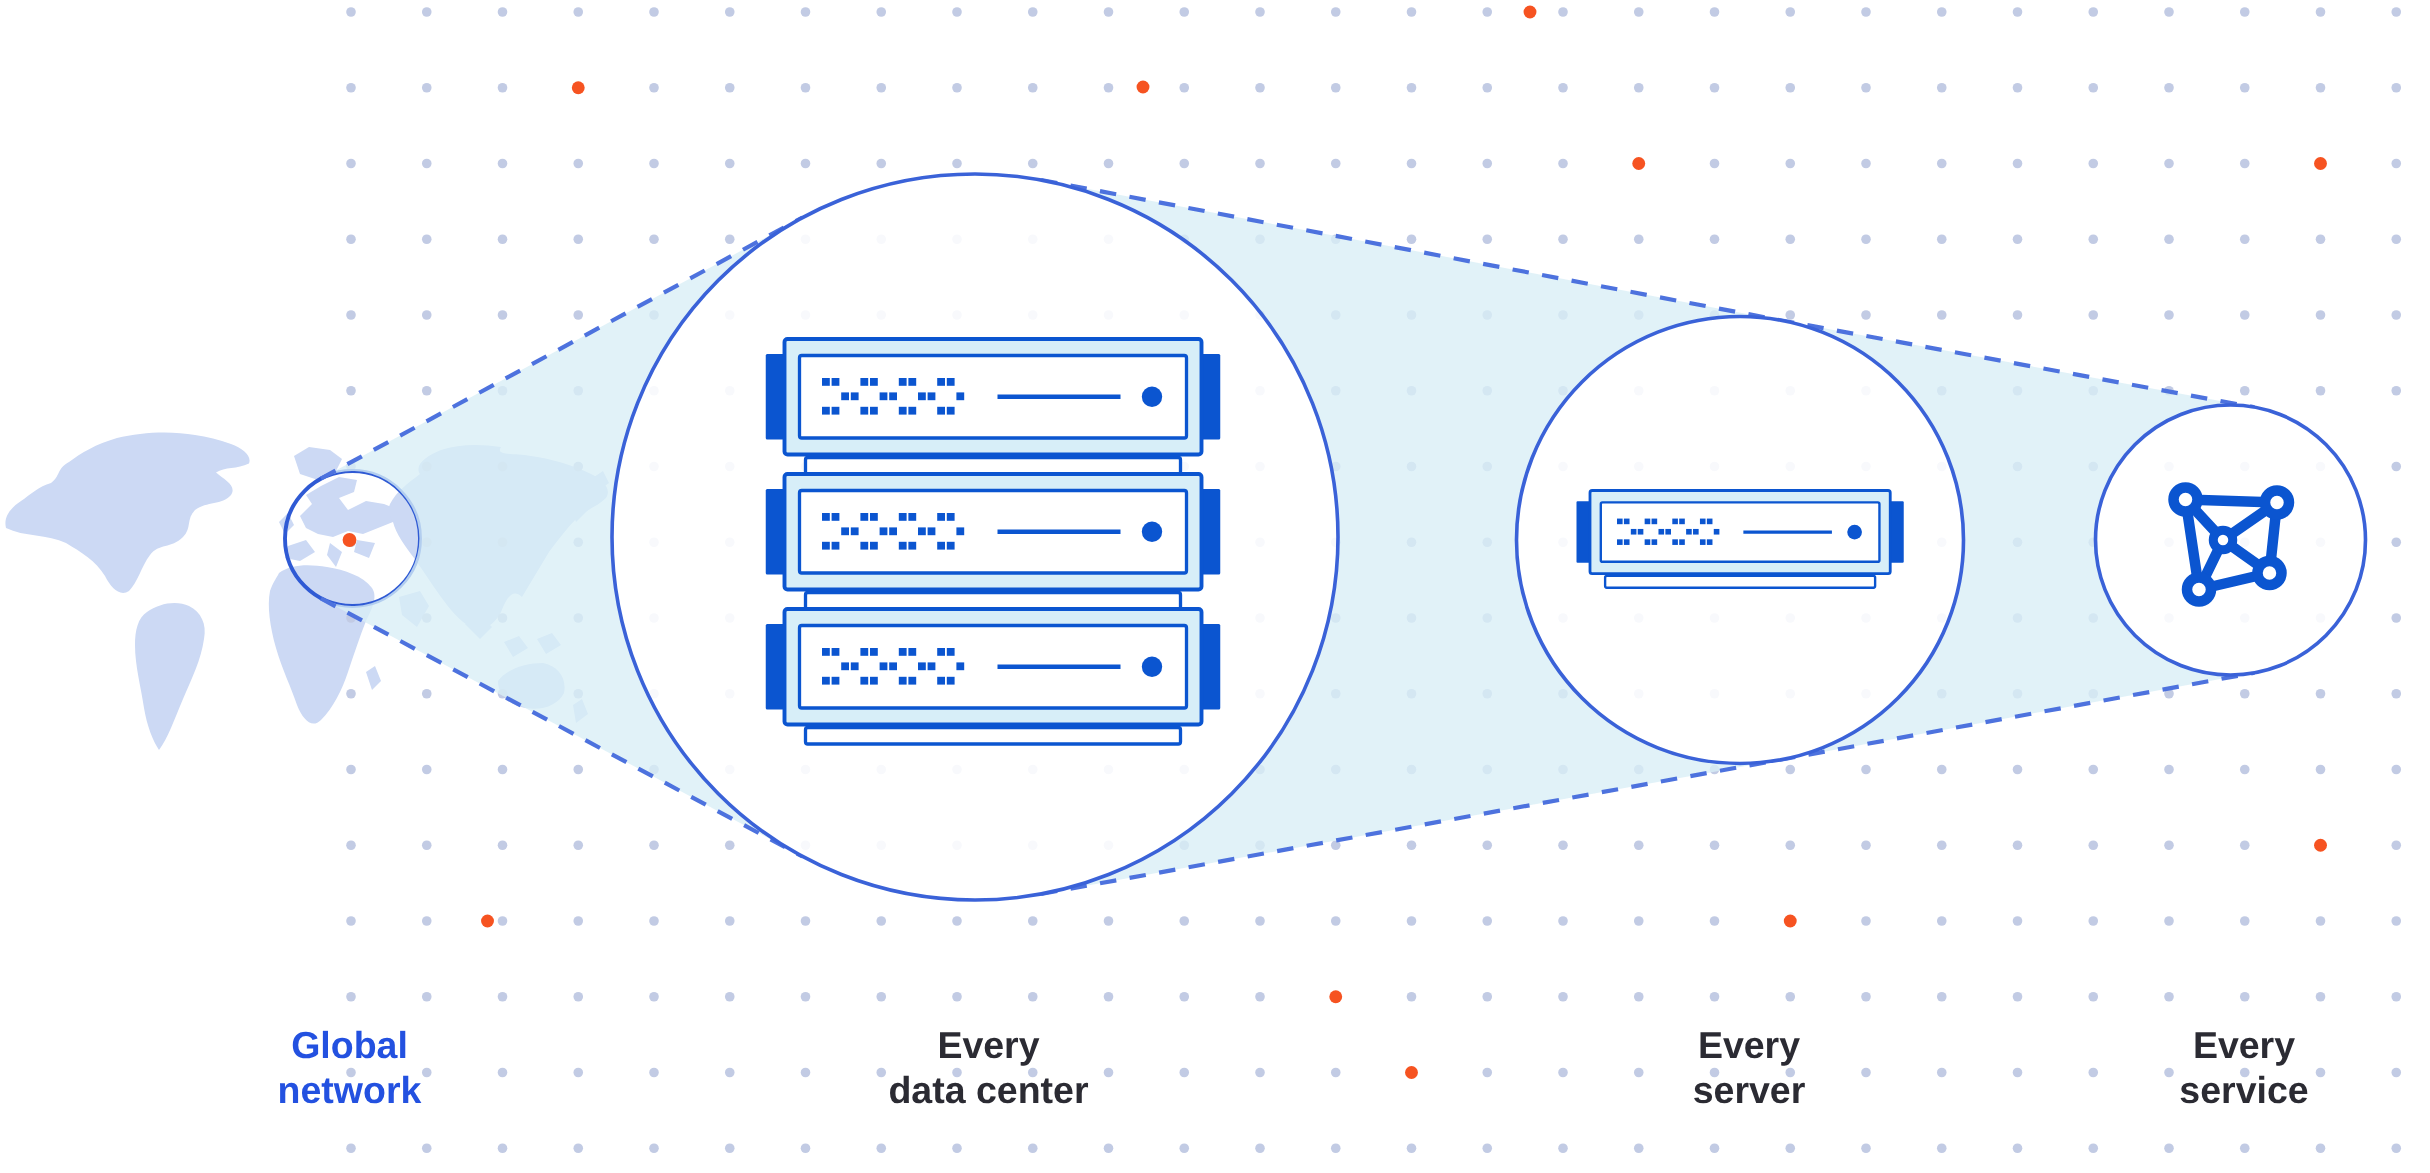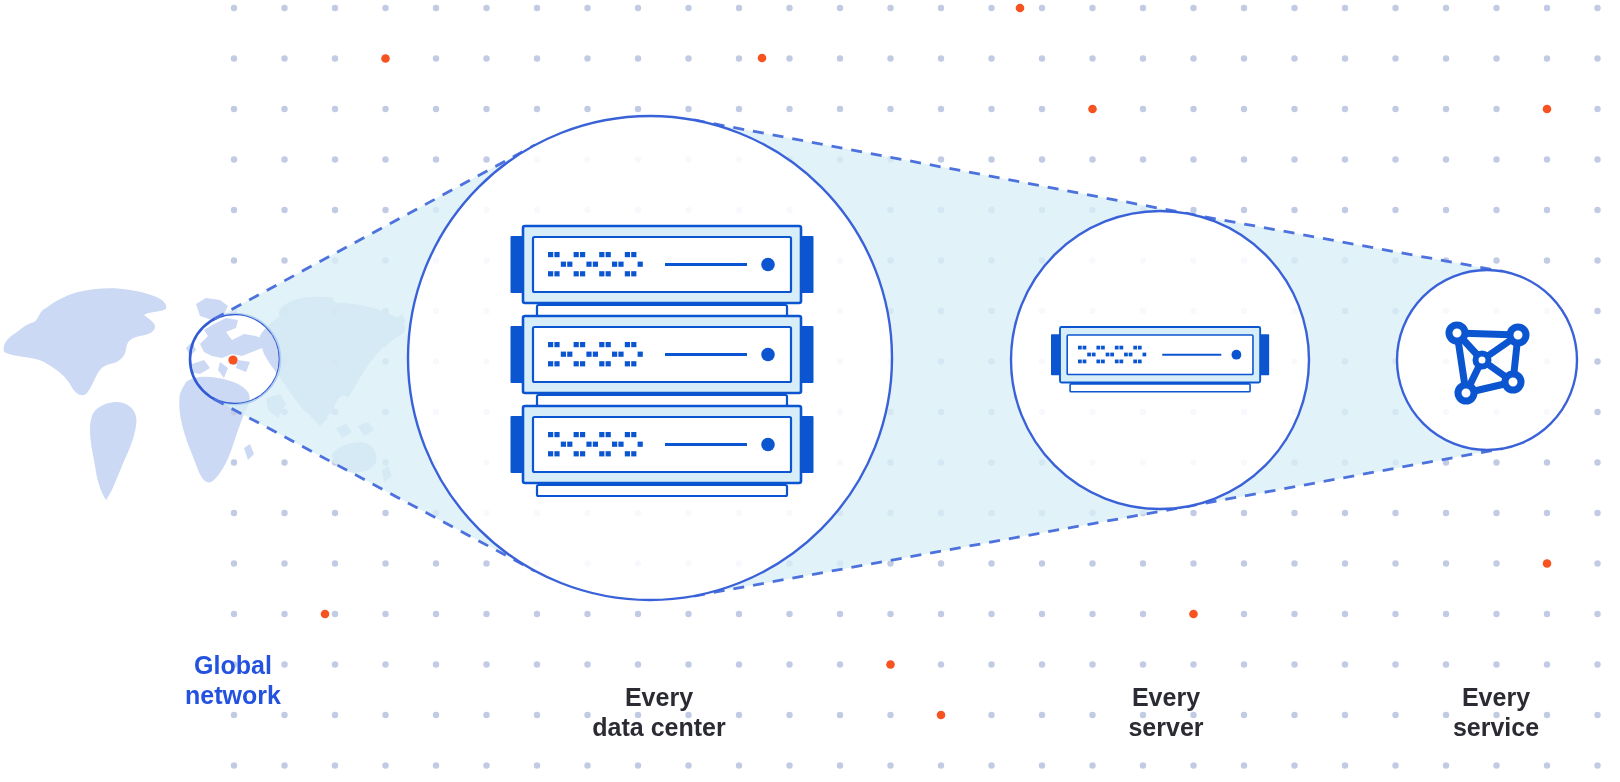--- a/index.html
+++ b/index.html
@@ -689,21 +689,21 @@
       <g>
         <circle class="net-node" cx="1457" cy="333" r="8" stroke-width="7"></circle>
         <circle class="net-node" cx="1518" cy="335" r="8" stroke-width="7"></circle>
         <circle class="net-node" cx="1513" cy="382" r="8" stroke-width="7"></circle>
         <circle class="net-node" cx="1466" cy="393" r="8" stroke-width="7"></circle>
         <circle class="net-node" cx="1482" cy="360" r="6.5" stroke-width="6"></circle>
       </g>
     </g>
   </svg>
 
-  <div class="diagram-label accent" style="left:233px;top:650px;">Global
+  <div class="diagram-label accent" style="left:233px;top:682px;">Global
 network</div>
   <div class="diagram-label" style="left:659px;top:682px;">Every
 data center</div>
   <div class="diagram-label" style="left:1166px;top:682px;">Every
 server</div>
   <div class="diagram-label" style="left:1496px;top:682px;">Every
 service</div>
 </div>
 
 </body></html>

